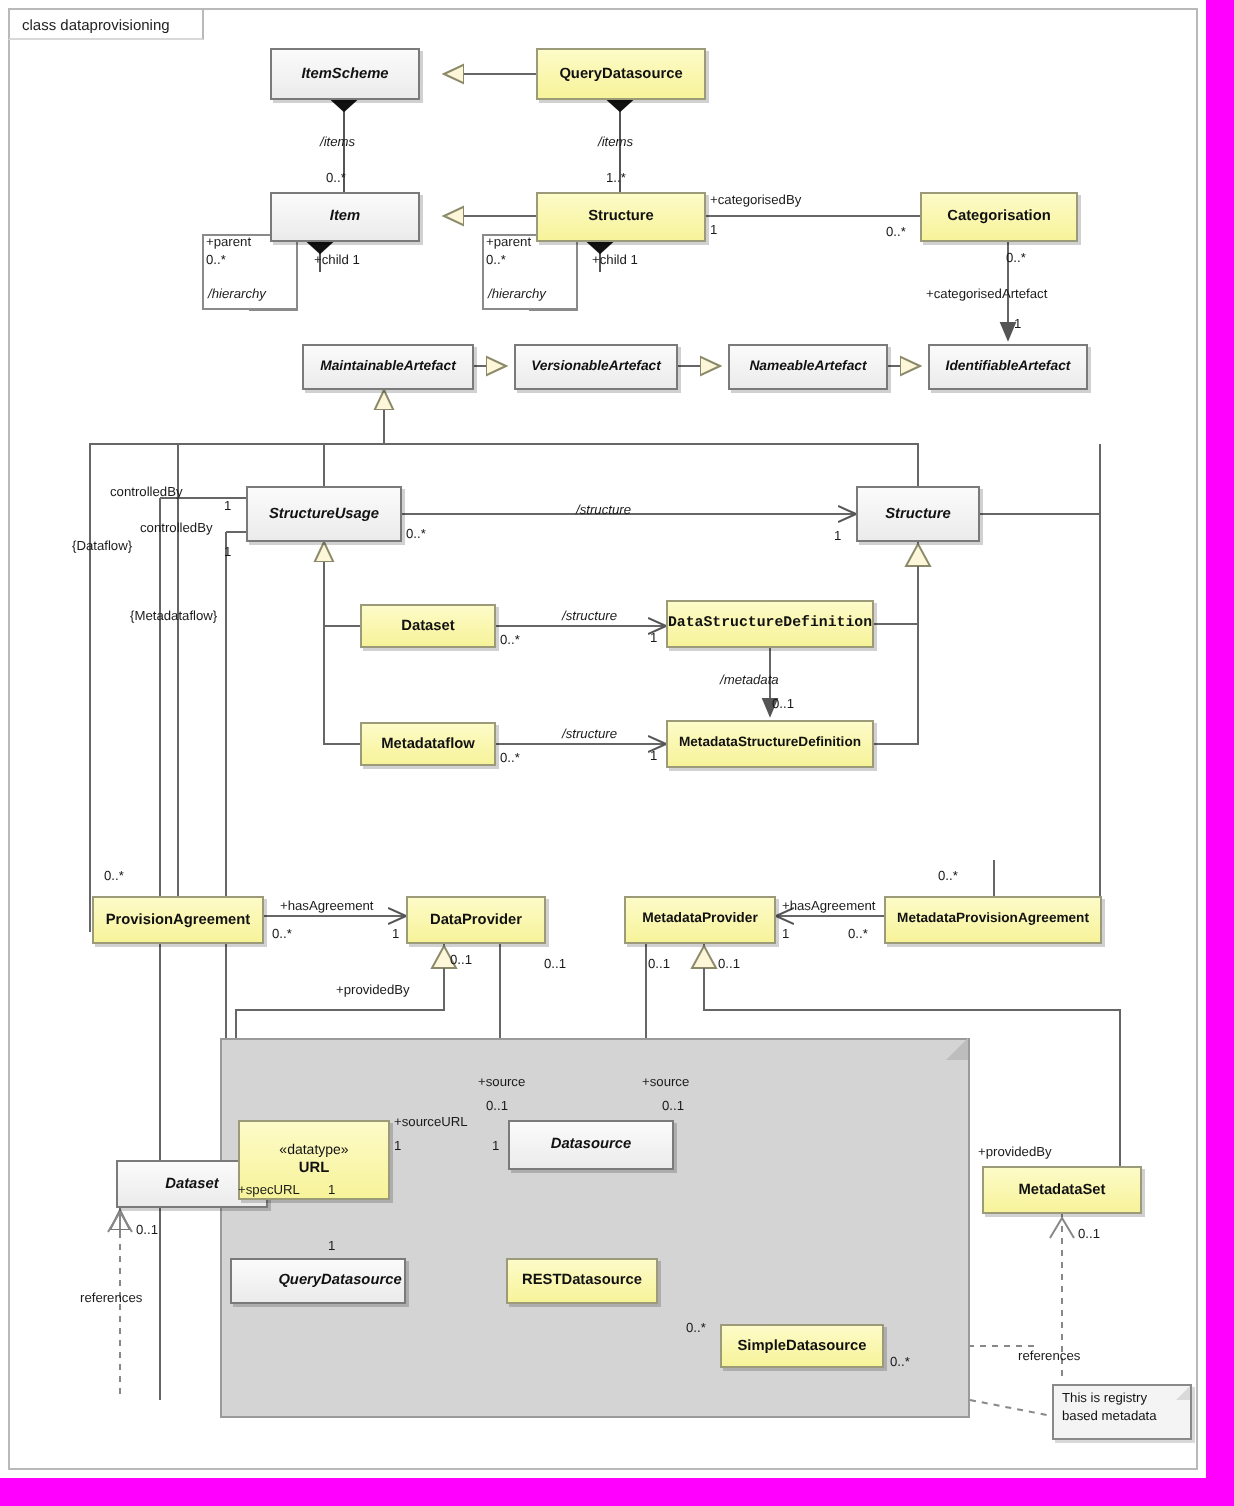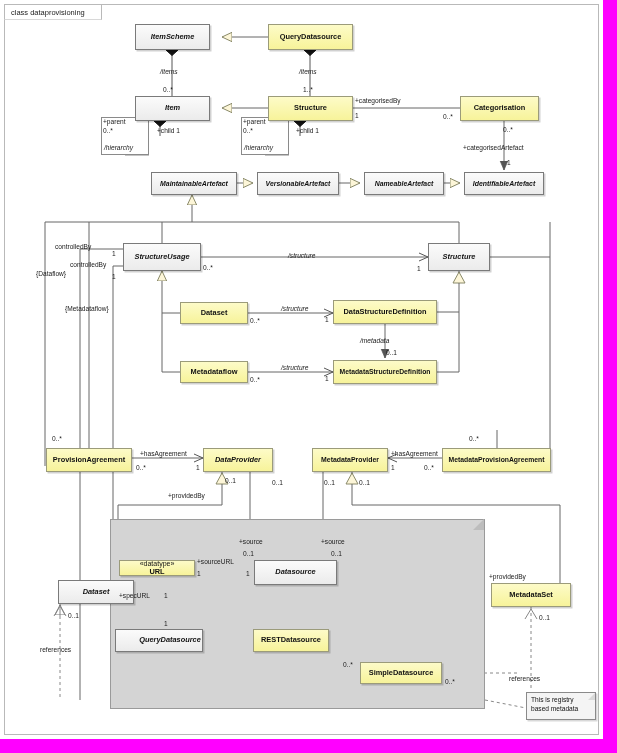--- a/index.html
+++ b/index.html
@@ -202,32 +202,32 @@
 
 <div class="cls grey abs" style="left:151px;top:172px;width:86px;height:23px;font-size:6.9px;">MaintainableArtefact</div>
 <div class="cls grey abs" style="left:257px;top:172px;width:82px;height:23px;font-size:6.9px;">VersionableArtefact</div>
 <div class="cls grey abs" style="left:364px;top:172px;width:80px;height:23px;font-size:6.9px;">NameableArtefact</div>
 <div class="cls grey abs" style="left:464px;top:172px;width:80px;height:23px;font-size:6.9px;">IdentifiableArtefact</div>
 
 <div class="cls grey abs" style="left:123px;top:243px;width:78px;height:28px;">StructureUsage</div>
 <div class="cls grey abs" style="left:428px;top:243px;width:62px;height:28px;text-align:right;">Structure</div>
 
 <div class="cls yellow bold" style="left:180px;top:302px;width:68px;height:22px;">Dataset</div>
-<div class="cls yellow bold" style="left:333px;top:300px;width:104px;height:24px;">DataStructureDefinition</div>
+<div class="cls yellow bold" style="left:333px;top:300px;width:104px;height:24px;font-family:Liberation Mono, monospace;">DataStructureDefinition</div>
 <div class="cls yellow bold" style="left:180px;top:361px;width:68px;height:22px;">Metadataflow</div>
 <div class="cls yellow bold" style="left:333px;top:360px;width:104px;height:24px;font-size:6.8px;">MetadataStructureDefinition</div>
 
 <div class="cls yellow bold" style="left:46px;top:448px;width:86px;height:24px;">ProvisionAgreement</div>
-<div class="cls yellow bold" style="left:203px;top:448px;width:70px;height:24px;font-style:italic;">DataProvider</div>
+<div class="cls yellow bold" style="left:203px;top:448px;width:70px;height:24px;">DataProvider</div>
 <div class="cls yellow bold" style="left:312px;top:448px;width:76px;height:24px;font-size:6.9px;">MetadataProvider</div>
 <div class="cls yellow bold" style="left:442px;top:448px;width:109px;height:24px;font-size:6.8px;">MetadataProvisionAgreement</div>
 
 <div class="cls grey abs" style="left:22px;top:580px;width:76px;height:24px;margin-left:36px;">Dataset</div>
 
-<div class="cls yellow bold" style="left:119px;top:560px;width:76px;height:16px;flex-direction:column;">
+<div class="cls yellow bold" style="left:119px;top:560px;width:76px;height:40px;flex-direction:column;">
   <span class="stereo">«datatype»</span>
   <span>URL</span>
 </div>
 
 <div class="cls grey abs" style="left:254px;top:560px;width:83px;height:25px;">Datasource</div>
 <div class="cls yellow bold" style="left:491px;top:583px;width:80px;height:24px;">MetadataSet</div>
 <div class="cls grey abs" style="left:115px;top:629px;width:88px;height:23px;padding-left:24px;">QueryDatasource</div>
 <div class="cls yellow bold" style="left:253px;top:629px;width:76px;height:23px;">RESTDatasource</div>
 <div class="cls yellow bold" style="left:360px;top:662px;width:82px;height:22px;">SimpleDatasource</div>
 

